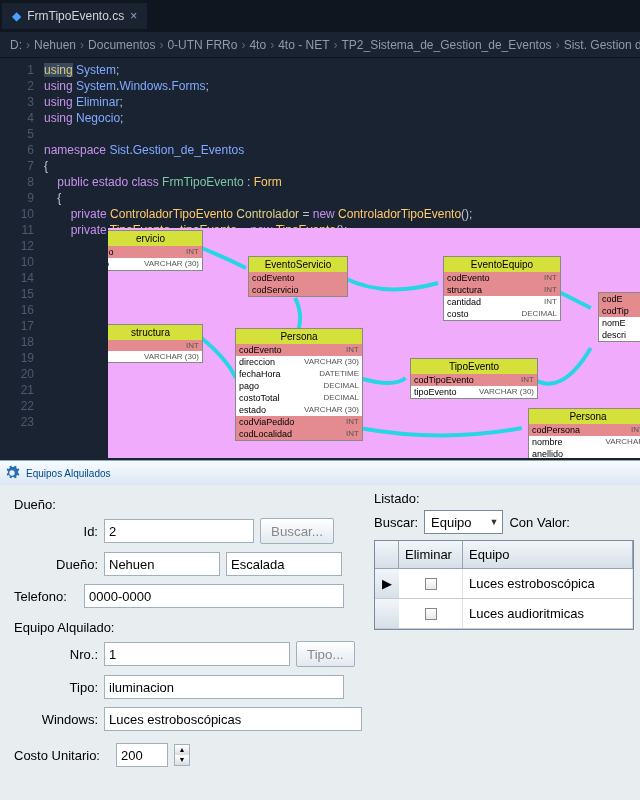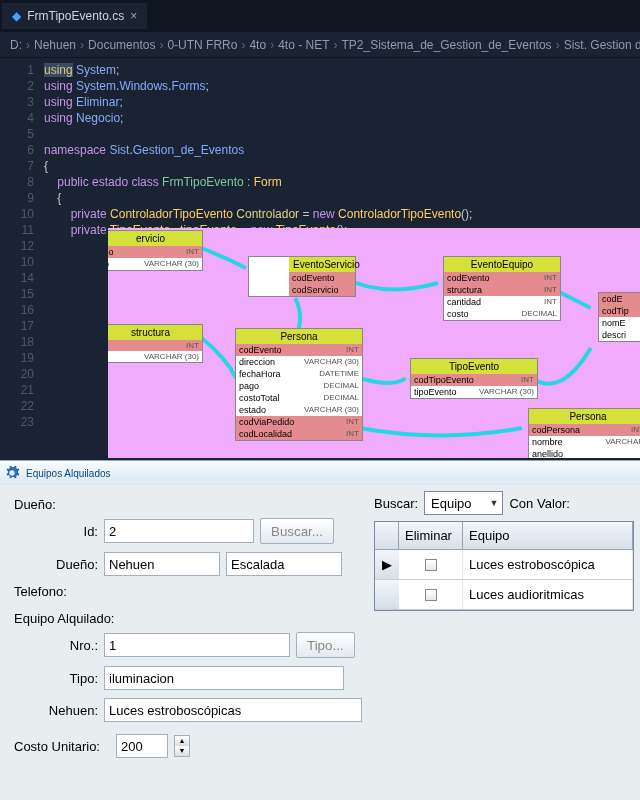--- a/index.html
+++ b/index.html
@@ -160,21 +160,21 @@
             <div class="th">structura</div>
             <div class="row k">
               <span></span>
               <span class="t">INT</span>
             </div>
             <div class="row">
               <span></span>
               <span class="t">VARCHAR (30)</span>
             </div>
           </div>
-          <div class="tbl" style="left: 140px; top: 28px; width: 108px; padding-left: 40px;">
+          <div class="tbl" style="left: 140px; top: 28px; width: 100px;">
             <div class="th">EventoServicio</div>
             <div class="row k">
               <span>codEvento</span>
               <span class="t"></span>
             </div>
             <div class="row k">
               <span>codServicio</span>
               <span class="t"></span>
             </div>
           </div>
@@ -296,45 +296,47 @@
         <input class="finput" style="width: 150px;" value="2">
         <button class="fbtn">Buscar...</button>
       </div>
       <div class="frow">
         <span class="flabel">Dueño:</span>
         <input class="finput" style="width: 116px;" value="Nehuen">
         <input class="finput" style="width: 116px;" value="Escalada">
       </div>
       <div class="frow">
         <span class="flabel" style="min-width:64px;text-align:left">Telefono:</span>
+        <input class="finput" style="width: 260px;" value="0000-0000">
       </div>
       <div class="section">Equipo Alquilado:</div>
       <div class="frow">
         <span class="flabel">Nro.:</span>
         <input class="finput" style="width: 186px;" value="1">
         <button class="fbtn">Tipo...</button>
       </div>
       <div class="frow">
         <span class="flabel">Tipo:</span>
         <input class="finput" style="width: 240px;" value="iluminacion">
       </div>
       <div class="frow">
-        <span class="flabel">Nehuen:</span>
+        <span class="flabel">Windows:</span>
         <input class="finput" style="width: 260px;" value="Luces estroboscópicas">
       </div>
       <div class="frow" style="margin-top:6px">
         <span class="flabel" style="min-width:96px;text-align:left">Costo Unitario:</span>
         <input class="finput" style="width: 52px;" value="200">
         <div class="spinner">
             <span>▲</span>
             <span>▼</span>
           </div>
       </div>
     </div>
     <div class="col-right">
+      <div class="listado-label">Listado:</div>
       <div class="search-row">
         <span>Buscar:</span>
         <div class="combo">
           <span>Equipo</span>
           <span class="arr">▼</span>
         </div>
         <span>Con Valor:</span>
       </div>
       <div class="grid">
         <div class="grid-head" id="grid-head">

